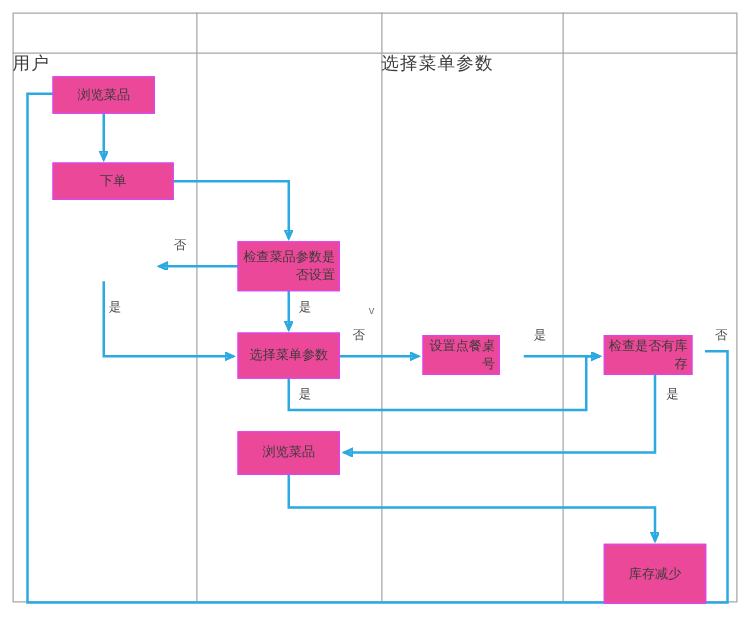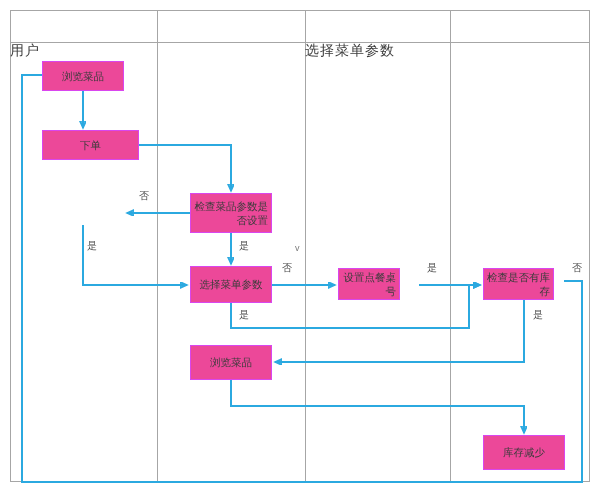--- a/index.html
+++ b/index.html
@@ -107,21 +107,21 @@
   <div class="node" style="left:190px;top:193px;width:82px;height:40px">检查菜品参数是否设置</div>
 
   <div class="node" style="left:190px;top:266px;width:82px;height:37px">选择菜单参数</div>
 
   <div class="node" style="left:338px;top:268px;width:62px;height:32px">设置点餐桌号</div>
 
   <div class="node" style="left:483px;top:268px;width:71px;height:32px">检查是否有库存</div>
 
   <div class="node" style="left:190px;top:345px;width:82px;height:35px">浏览菜品</div>
 
-  <div class="node" style="left:483px;top:435px;width:82px;height:35px">库存减少</div>
+  <div class="node" style="left:483px;top:435px;width:82px;height:48px">库存减少</div>
 
   <div class="edge-label" style="left:139px;top:189px">否</div>
   <div class="edge-label" style="left:87px;top:239px">是</div>
   <div class="edge-label" style="left:239px;top:239px">是</div>
   <div class="edge-label" style="left:282px;top:261px">否</div>
   <div class="edge-label" style="left:239px;top:308px">是</div>
   <div class="edge-label" style="left:427px;top:261px">是</div>
   <div class="edge-label" style="left:572px;top:261px">否</div>
   <div class="edge-label" style="left:533px;top:308px">是</div>
 

